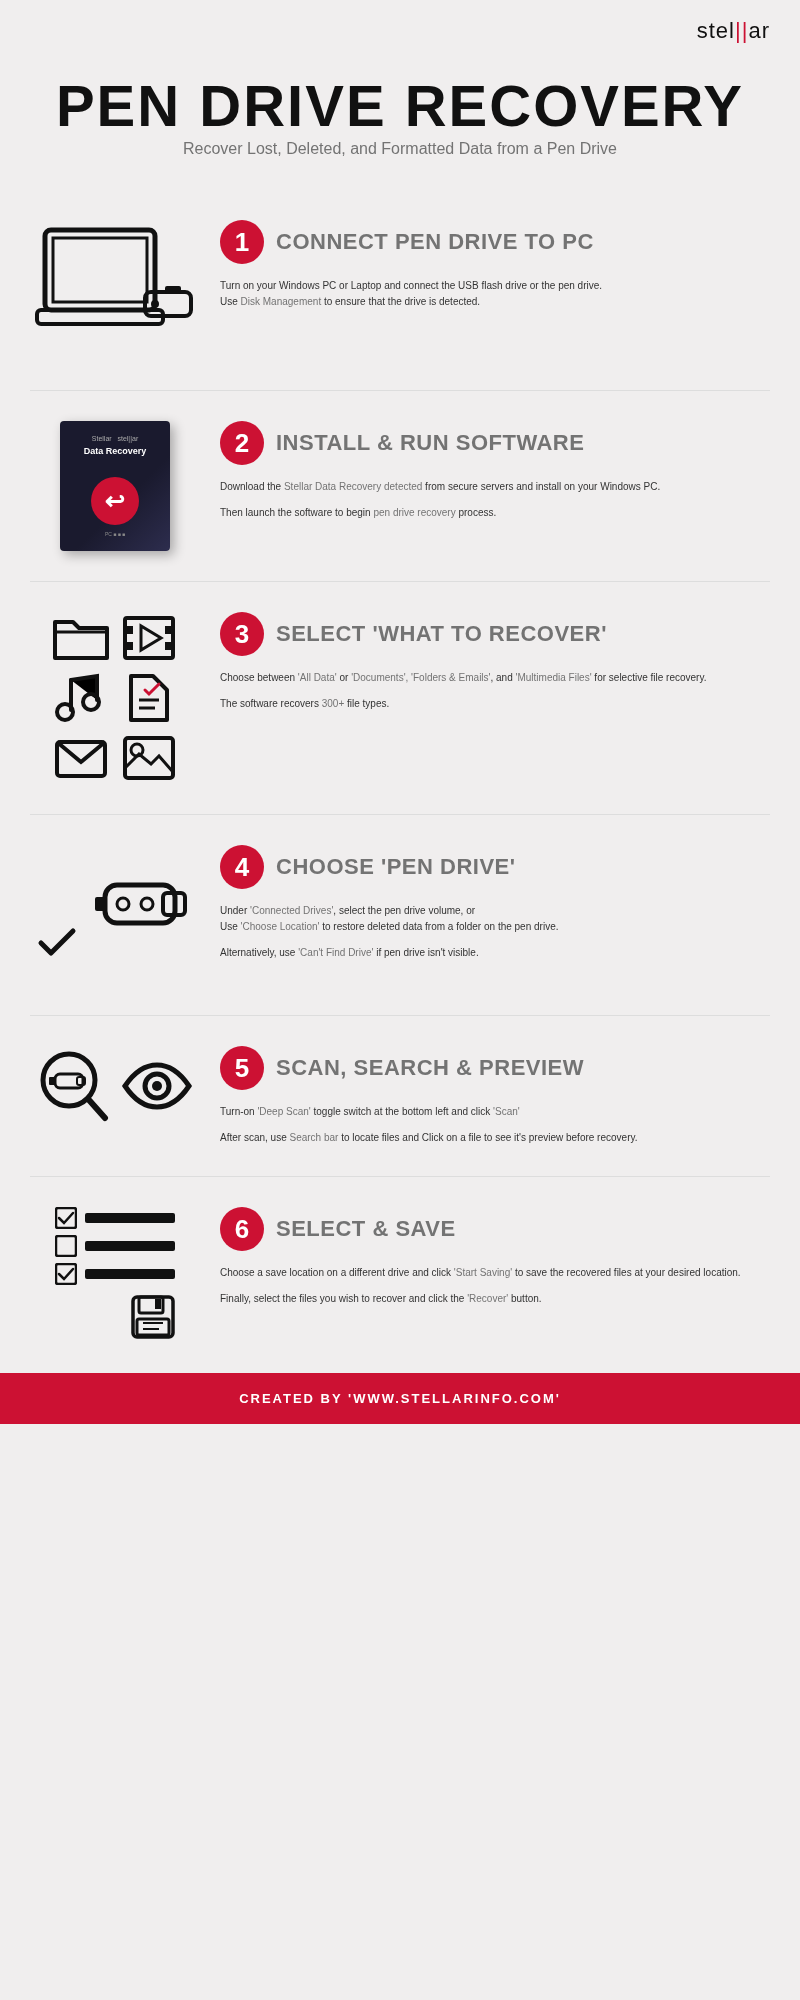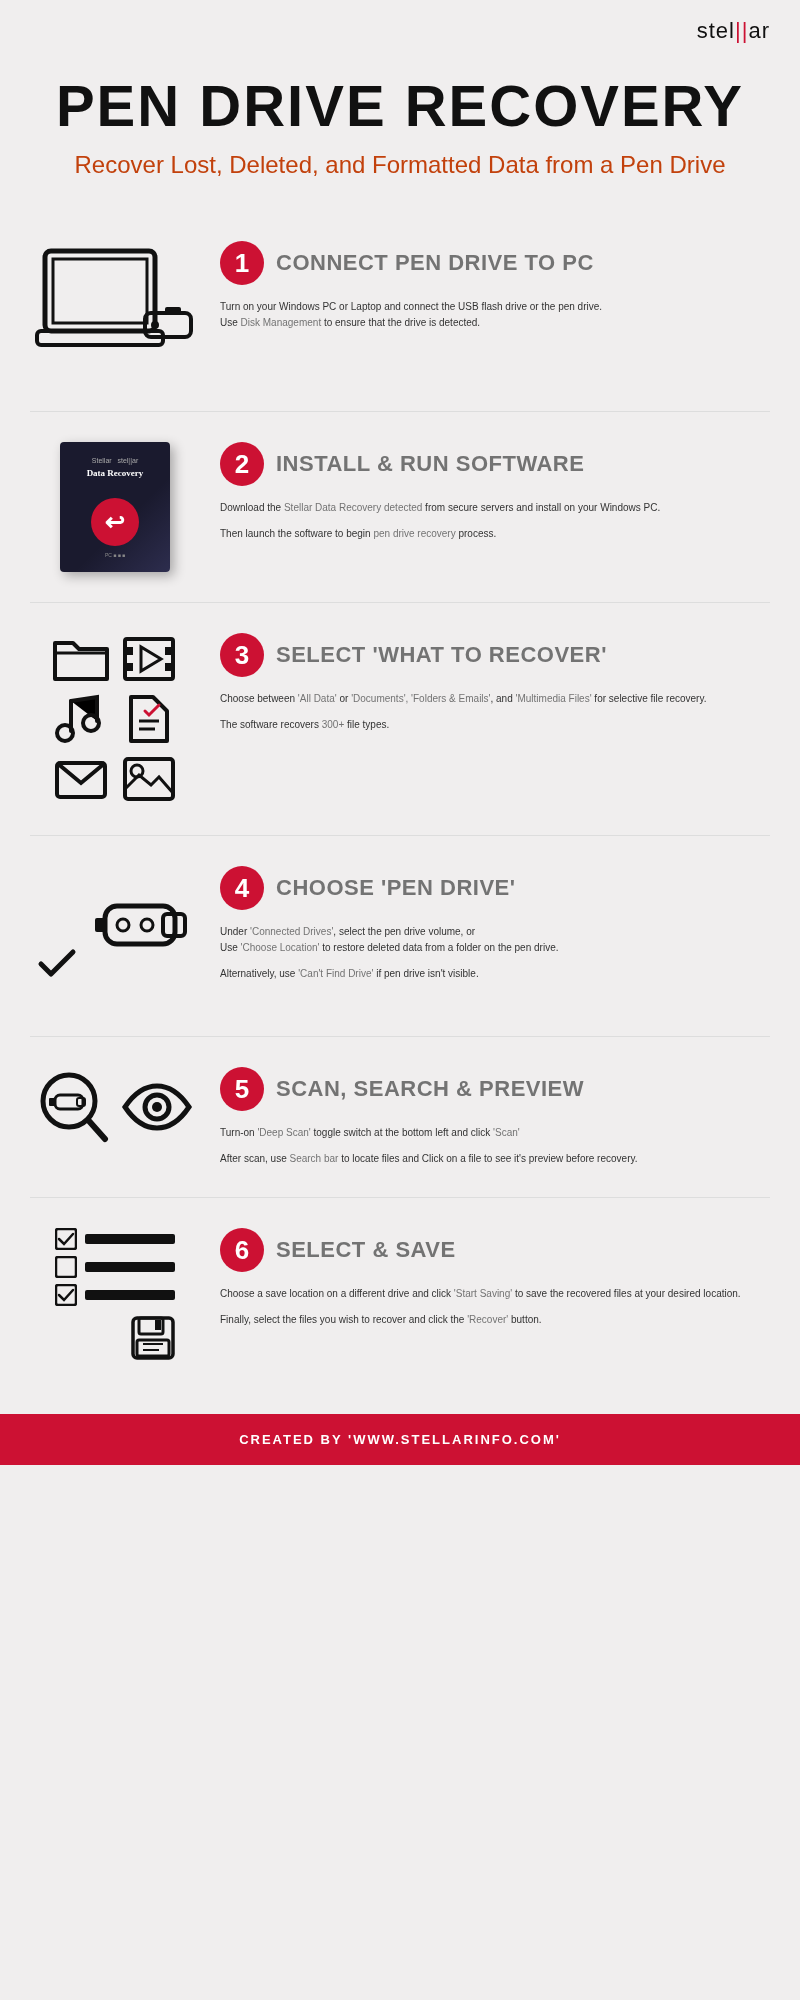--- a/index.html
+++ b/index.html
@@ -34,23 +34,22 @@
     }
     .main-title {
       font-size: 58px;
       font-weight: 900;
       color: #111;
       letter-spacing: 2px;
       line-height: 1.1;
       text-transform: uppercase;
     }
     .subtitle {
-      font-size: 24px;
-      color: #c2410c;
-      margin-top: 10px;
+      font-size: 16px;
+      color: #737373;
       line-height: 1.4;
     }
 
     
     .step-section {
       display: flex;
       align-items: flex-start;
       padding: 30px 30px 30px 30px;
       gap: 20px;
     }
@@ -124,21 +123,20 @@
       text-align: center;
       margin-bottom: 4px;
     }
     .software-box-title {
       font-size: 9px;
       font-weight: bold;
       color: white;
       text-align: center;
       margin-bottom: 19px;
       line-height: 1.3;
-      font-family: Liberation Serif, serif;
     }
     .software-box-arrow {
       width: 48px;
       height: 48px;
       background-color: #cc1133;
       border-radius: 50%;
       display: flex;
       align-items: center;
       justify-content: center;
       font-size: 24px;
@@ -156,21 +154,20 @@
       display: grid;
       grid-template-columns: 1fr 1fr;
       gap: 8px;
     }
 
     
     .footer {
       background-color: #cc1133;
       padding: 18px;
       text-align: center;
-      margin-top: 20px;
     }
     .footer-text {
       color: white;
       font-size: 13px;
       letter-spacing: 2px;
       font-weight: bold;
     }
 
     
     .divider {

